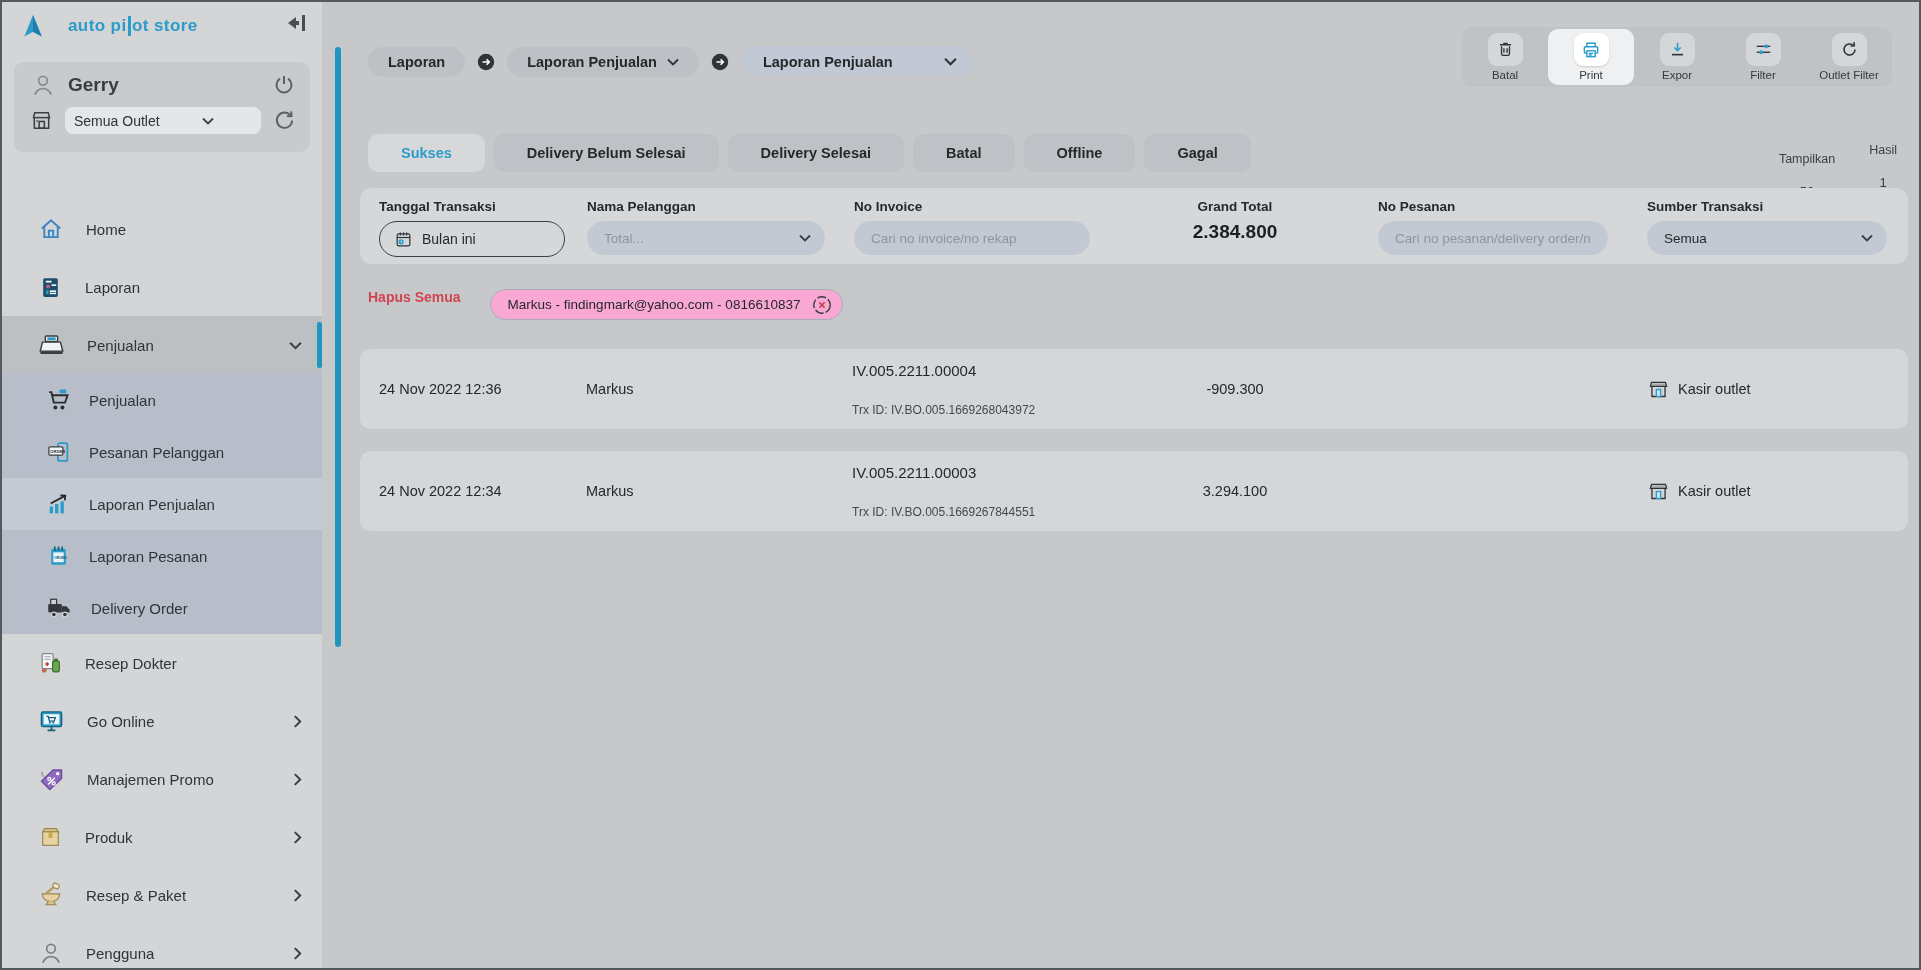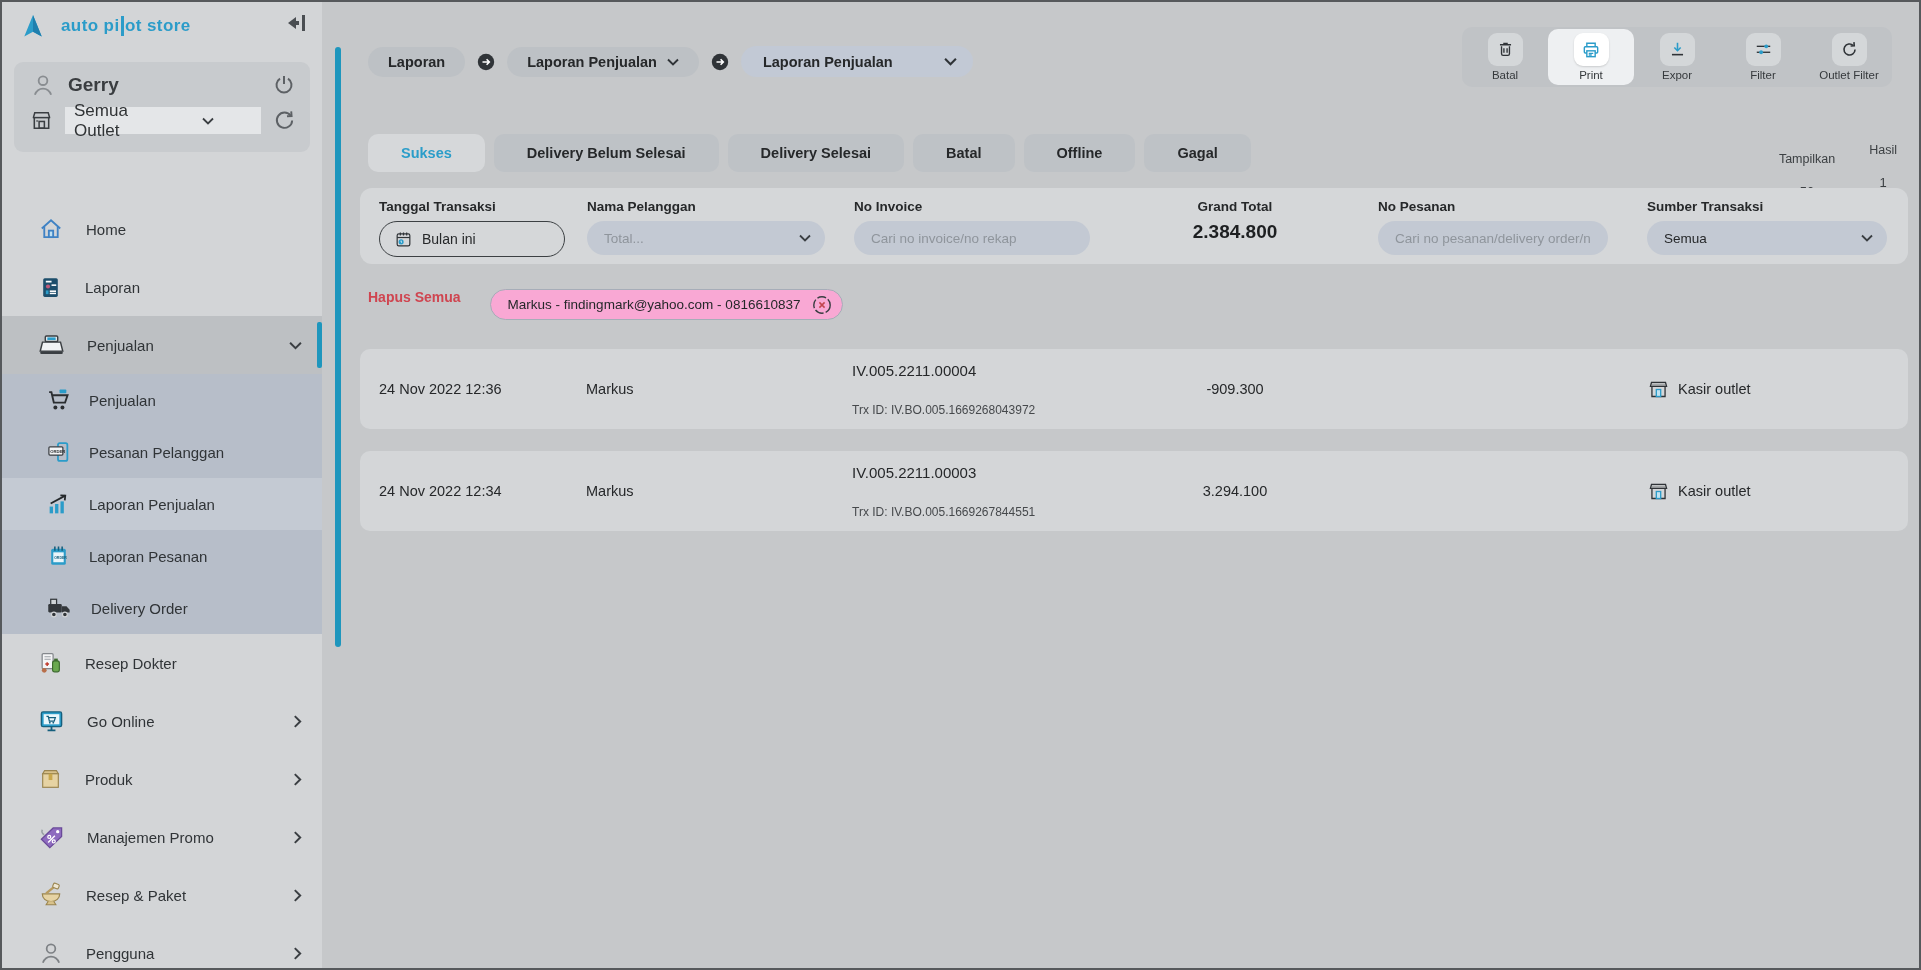--- a/index.html
+++ b/index.html
@@ -2,29 +2,29 @@
 <html><head>
 <meta charset="utf-8">
 <style>
   * { margin:0; padding:0; box-sizing:border-box; }
   html,body { width:1921px; height:970px; overflow:hidden; }
   body { font-family:"Liberation Sans", sans-serif; background:#c6c8ca; color:#26282a; }
   .screen { position:relative; width:1921px; height:970px; border:2px solid #56595c; background:#c6c8ca; overflow:hidden; }
 
   
   .sidebar { position:absolute; left:0; top:0; width:320px; height:100%; background:#d3d5d7; }
-  .brand-row { position:relative; height:48px; display:flex; align-items:center; padding-left:20px; gap:17px; }
+  .brand-row { position:relative; height:48px; display:flex; align-items:center; padding-left:20px; gap:24px; }
   .brand-text { font-size:17px; font-weight:bold; color:#2b9cc9; letter-spacing:.4px; display:flex; align-items:center; }
   .brand-bar { display:inline-block; width:2.5px; height:20px; background:#2b9cc9; margin:0 1.5px; }
   .collapse-btn { position:absolute; right:14px; top:10px; width:26px; height:22px; cursor:pointer; }
   .user-card { position:absolute; left:12px; right:12px; top:60px; height:90px; background:#c8cbce; border-radius:9px; padding:10px 14px 10px 16px; }
   .uc-row { display:flex; align-items:center; gap:12px; }
   .uc-name { font-size:19px; font-weight:bold; color:#3a3d40; flex:1; }
   .uc-row2 { margin-top:9px; }
-  .outlet-select { flex:1; height:27px; background:#e4e6e8; border-radius:0; display:flex; align-items:center; padding:0 9px; font-size:17px; color:#303335; cursor:pointer; }
+  .outlet-select { flex:1; height:27px; background:#e4e6e8; border-radius:8px; display:flex; align-items:center; padding:0 9px; font-size:14px; color:#303335; cursor:pointer; }
   .outlet-select span { flex:1; }
 
   .menu { position:absolute; top:198px; left:0; width:100%; }
   .mi { position:relative; height:58px; display:flex; align-items:center; padding-left:36px; gap:22px; cursor:pointer; }
   .mi .lbl, .smi .lbl { font-size:15px; color:#303437; }
   .mi.active { background:#bdc0c3; }
   .mi .chev { position:absolute; right:20px; }
   .active-bar { position:absolute; right:0; top:6px; bottom:6px; width:5px; background:#1e96bd; border-radius:2px; }
   .submenu { background:#b7bec9; }
   .smi { position:relative; height:52px; display:flex; align-items:center; padding-left:44px; gap:18px; cursor:pointer; }
@@ -287,46 +287,46 @@
         <span class="lbl">Go Online</span>
         <span class="chev ic">
           <svg width="9" height="13" viewBox="0 0 8 12" fill="none" stroke="#3a3e42" stroke-width="1.8">
               <path d="M1.5 1l5 5-5 5"></path>
             </svg>
         </span>
       </div>
 
       <div class="mi">
         <span class="ic">
-          <svg width="25" height="25" viewBox="0 0 24 24">
-              <path d="M4.5 6.5l1.8-3h11.4l1.8 3z" fill="#d9c28a" stroke="#9a854f" stroke-width="1.1"></path>
-              <rect x="4.5" y="6.5" width="15" height="13" fill="#e6d3a3" stroke="#9a854f" stroke-width="1.1"></rect>
-              <rect x="10.2" y="6.5" width="3.6" height="6" fill="#c9a84c"></rect>
-            </svg>
-        </span>
-        <span class="lbl">Produk</span>
-        <span class="chev ic">
-          <svg width="9" height="13" viewBox="0 0 8 12" fill="none" stroke="#3a3e42" stroke-width="1.8">
-              <path d="M1.5 1l5 5-5 5"></path>
-            </svg>
-        </span>
-      </div>
-
-      <div class="mi">
-        <span class="ic">
           <svg width="27" height="27" viewBox="0 0 24 24">
               <path d="M3 13.5L13.5 3.5H21v7.5L10.5 21z" fill="#8e6bbf" stroke="#6a4a99" stroke-width="1.1"></path>
               <circle cx="17.5" cy="6.8" r="1.5" fill="#fff"></circle>
               <circle cx="10" cy="11.5" r="1.3" fill="none" stroke="#fff" stroke-width="1.1"></circle>
               <circle cx="14" cy="15.5" r="1.3" fill="none" stroke="#fff" stroke-width="1.1"></circle>
               <path d="M15 10.5l-6 6" stroke="#fff" stroke-width="1.2"></path>
               <path d="M5.5 9.5c-1.8-1-2.6-2.8-1.6-4.4" fill="none" stroke="#9aa0a5" stroke-width="1.4"></path>
             </svg>
         </span>
         <span class="lbl">Manajemen Promo</span>
+        <span class="chev ic">
+          <svg width="9" height="13" viewBox="0 0 8 12" fill="none" stroke="#3a3e42" stroke-width="1.8">
+              <path d="M1.5 1l5 5-5 5"></path>
+            </svg>
+        </span>
+      </div>
+
+      <div class="mi">
+        <span class="ic">
+          <svg width="25" height="25" viewBox="0 0 24 24">
+              <path d="M4.5 6.5l1.8-3h11.4l1.8 3z" fill="#d9c28a" stroke="#9a854f" stroke-width="1.1"></path>
+              <rect x="4.5" y="6.5" width="15" height="13" fill="#e6d3a3" stroke="#9a854f" stroke-width="1.1"></rect>
+              <rect x="10.2" y="6.5" width="3.6" height="6" fill="#c9a84c"></rect>
+            </svg>
+        </span>
+        <span class="lbl">Produk</span>
         <span class="chev ic">
           <svg width="9" height="13" viewBox="0 0 8 12" fill="none" stroke="#3a3e42" stroke-width="1.8">
               <path d="M1.5 1l5 5-5 5"></path>
             </svg>
         </span>
       </div>
 
       <div class="mi">
         <span class="ic">
           <svg width="26" height="26" viewBox="0 0 24 24">

